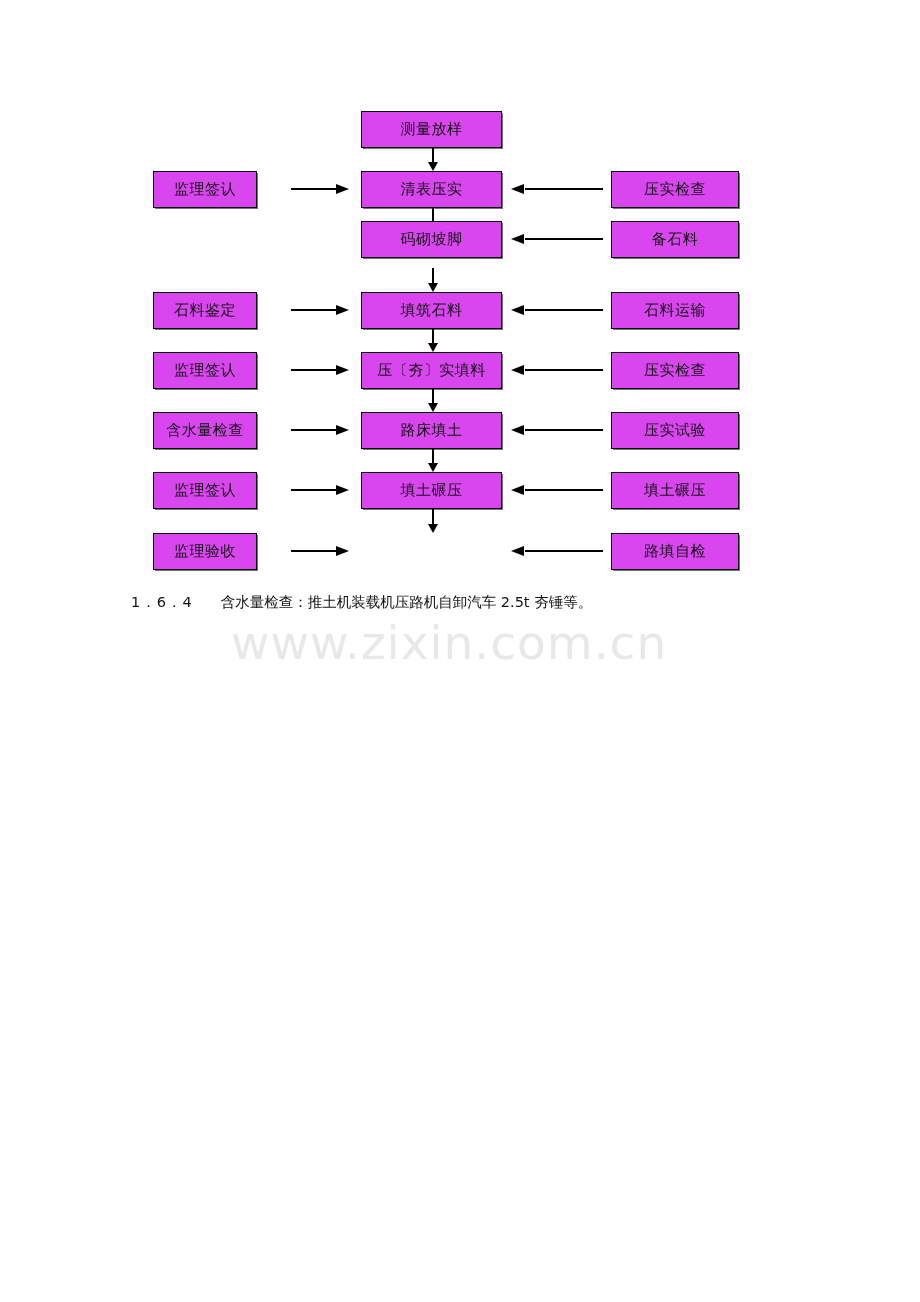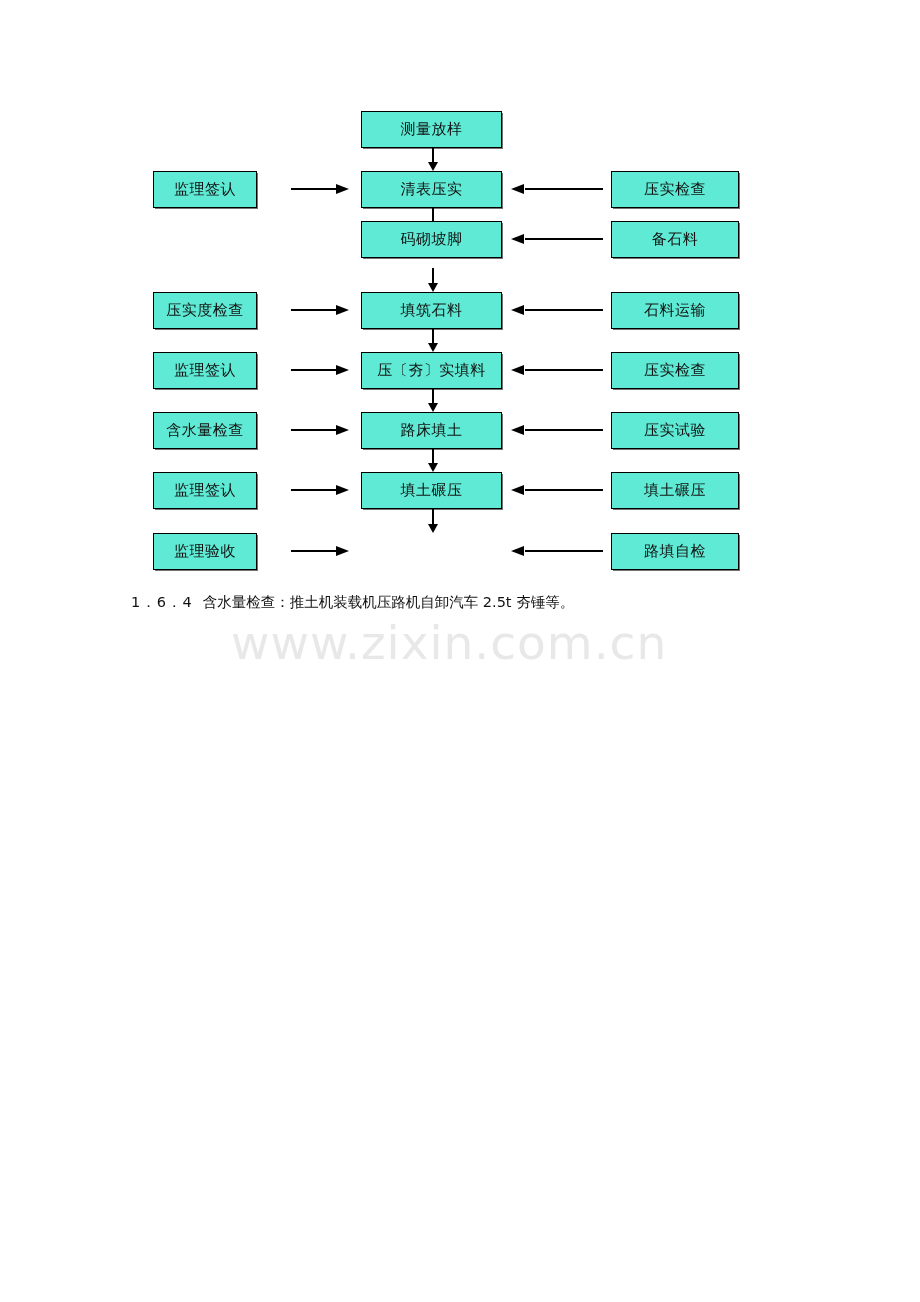--- a/index.html
+++ b/index.html
@@ -37,21 +37,21 @@
     position: absolute;
     left: 0;
     width: 920px;
     height: 37px;
   }
 
   .node {
     position: absolute;
     height: 37px;
     border: 1px solid #000000;
-    background: #5eead4;
+    background: #d946ef;
     box-sizing: border-box;
     display: flex;
     align-items: center;
     justify-content: center;
     box-shadow: 1.5px 1.5px 0 -0.5px rgba(90,90,90,0.85);
   }
   .node span {
     font-family: "DejaVu Sans", "Liberation Sans", sans-serif;
     font-size: 15px;
     line-height: 1;
@@ -138,21 +138,21 @@
     top: 590px;
     width: 700px;
     font-family: "DejaVu Sans", "Liberation Sans", sans-serif;
     font-size: 14.5px;
     line-height: 24px;
     color: #111111;
     white-space: nowrap;
   }
   #caption .num {
     letter-spacing: 1px;
-    margin-right: 10px;
+    margin-right: 28px;
   }
 
   
   #watermark {
     position: absolute;
     left: 231px;
     top: 615px;
     font-family: "DejaVu Sans", "Liberation Sans", sans-serif;
     font-size: 47px;
     font-weight: 400;
@@ -211,21 +211,21 @@
           <div class="shaft"></div>
           <div class="head"></div>
         </div>
       </div>
       <div class="arrow-v" style="top: 268px; height: 24px;">
         <div class="vshaft" style="height:16px"></div>
         <div class="vhead" style="top:15px"></div>
       </div>
       <div class="row" style="top: 292px;">
         <div class="node left">
-          <span>压实度检查</span>
+          <span>石料鉴定</span>
         </div>
         <div class="node center">
           <span>填筑石料</span>
         </div>
         <div class="node right">
           <span>石料运输</span>
         </div>
         <div class="arrow-h arrow-right">
           <div class="shaft"></div>
           <div class="head"></div>

